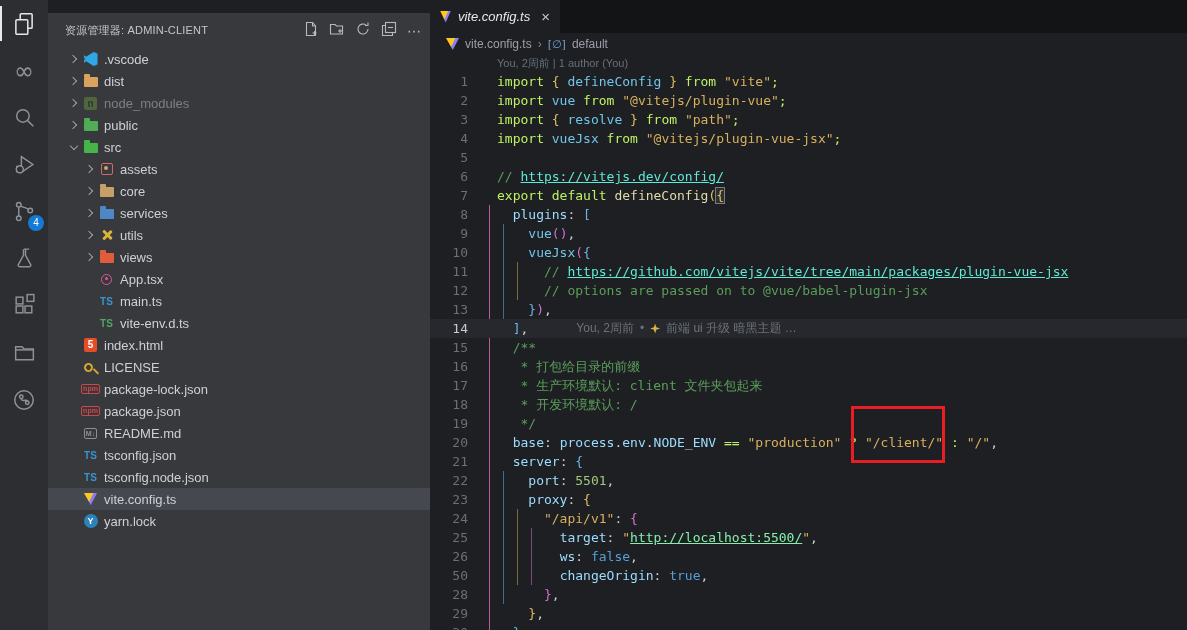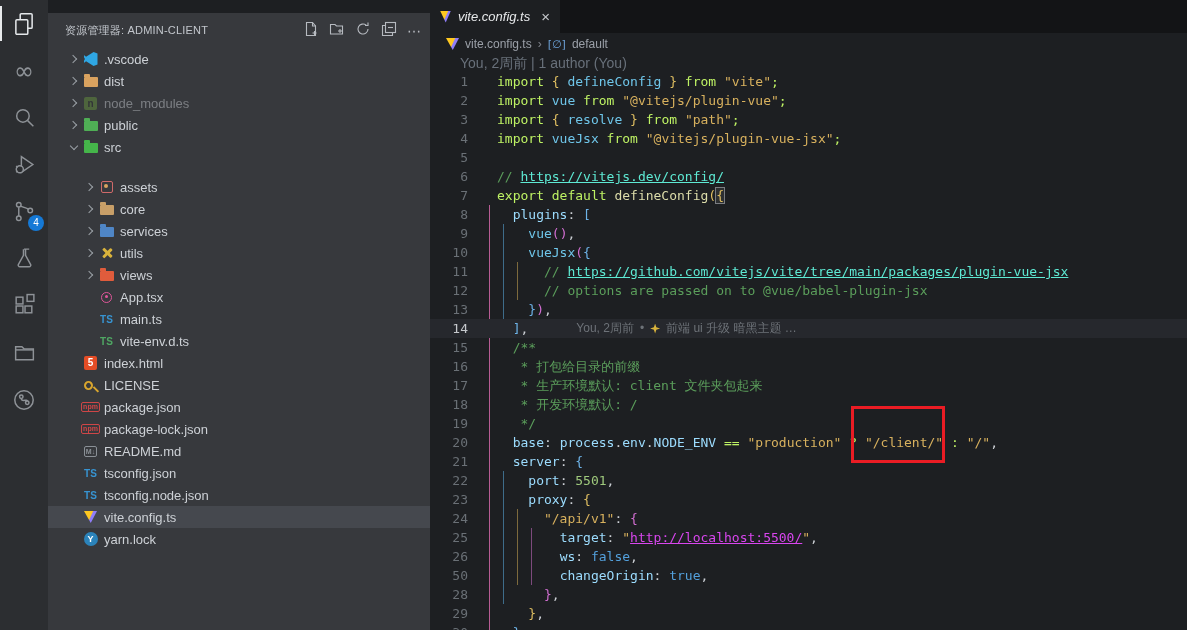--- a/index.html
+++ b/index.html
@@ -59,30 +59,30 @@
   
   .editor{position:absolute;left:430px;top:0;width:757px;height:630px;background:#1d1f22}
   .tab-bar{height:33px;background:#131416;display:flex}
   .tab{width:130px;background:#1d1f22;display:flex;align-items:center;padding:0 10px;gap:7px;cursor:pointer}
   .tab-title{font-style:italic;font-size:13px;color:#e6e8ea}
   .tab-close{color:#c5c8cc;font-size:15px;line-height:1;margin-left:4px;cursor:pointer}
   .breadcrumb{height:22px;display:flex;align-items:center;gap:6px;padding-left:16px;font-size:12px;color:#9ba0a8}
   .bc-sep{color:#7d828a;font-size:12px}
   .sym-icon{color:#6ca2d8;font-size:11px;font-family:"DejaVu Sans",sans-serif}
   .editor-body{position:relative;height:575px;overflow:hidden;font-family:"DejaVu Sans Mono","Liberation Mono",monospace;font-size:13px;line-height:19px}
-  .codelens{height:17px;padding-left:30px;font-size:14px;line-height:17px;color:#68707a;font-family:"Liberation Sans",sans-serif}
+  .codelens{height:17px;padding-left:67px;font-size:11px;line-height:17px;color:#68707a;font-family:"Liberation Sans",sans-serif}
   .code-line{position:relative;height:19px;display:flex;white-space:pre;z-index:1}
   .code-line.active{background:#26282d}
   .gutter{flex:0 0 38px;text-align:right;color:#6a7076;font-size:13px;user-select:none}
   .code-line.active .gutter{color:#c5c8cc}
   .code-content{margin-left:29px}
   .blame{margin-left:48px;color:#6d7278;font-size:12px;font-family:"Liberation Sans",sans-serif;display:inline-flex;align-items:center;gap:6px}
   .sparkle{display:inline-block;width:10px;height:10px;background:#d9b33c;clip-path:polygon(50% 0,62% 38%,100% 50%,62% 62%,50% 100%,38% 62%,0 50%,38% 38%)}
   .tk-k{color:#bef264}.tk-f{color:#6fc6ea}.tk-y{color:#dcdcaa}.tk-v{color:#9cdcfe}
-  .tk-s{color:#d8b15e}.tk-su{color:#d946ef;text-decoration:underline}
+  .tk-s{color:#d8b15e}.tk-su{color:#86efac;text-decoration:underline}
   .tk-c{color:#5b9e5b}.tk-cl{color:#5eead4;text-decoration:underline}
   .tk-n{color:#9fc97c}.tk-o{color:#53a0dc}.tk-p{color:#cdd1d6}
   .tk-a{color:#e0bf62}.tk-b{color:#d36fd3}.tk-d{color:#6db3e8}
   .tk-m{color:#e0bf62;outline:1px solid #7a7d82;background:rgba(120,120,120,.18)}
   .guide{position:absolute;width:1px;z-index:0}
   .annotation-rect{position:absolute;border:3px solid #ea1c24;z-index:3}
 </style>
 </head>
 <body>
 
@@ -207,21 +207,21 @@
           </span>
           <span class="flabel">public</span>
         </div>
         <div class="tree-row" style="padding-left: 18px;">
           <span class="chev d"></span>
           <span class="ficon">
             <span class="fold ic-src"></span>
           </span>
           <span class="flabel">src</span>
         </div>
-        <div class="tree-row" style="padding-left: 34px; margin-top: 18px;">
+        <div class="tree-row" style="padding-left: 34px;">
           <span class="chev r"></span>
           <span class="ficon">
             <span class="ic-assets"></span>
           </span>
           <span class="flabel">assets</span>
         </div>
         <div class="tree-row" style="padding-left: 34px;">
           <span class="chev r"></span>
           <span class="ficon">
             <span class="fold ic-core"></span>
@@ -282,28 +282,28 @@
           <span class="ficon">
             <span class="ic-license"></span>
           </span>
           <span class="flabel">LICENSE</span>
         </div>
         <div class="tree-row" style="padding-left: 18px;">
           <span class="chev"></span>
           <span class="ficon">
             <span class="chip-npm">npm</span>
           </span>
+          <span class="flabel">package-lock.json</span>
+        </div>
+        <div class="tree-row" style="padding-left: 18px;">
+          <span class="chev"></span>
+          <span class="ficon">
+            <span class="chip-npm">npm</span>
+          </span>
           <span class="flabel">package.json</span>
-        </div>
-        <div class="tree-row" style="padding-left: 18px;">
-          <span class="chev"></span>
-          <span class="ficon">
-            <span class="chip-npm">npm</span>
-          </span>
-          <span class="flabel">package-lock.json</span>
         </div>
         <div class="tree-row" style="padding-left: 18px;">
           <span class="chev"></span>
           <span class="ficon">
             <span class="chip-md">M↓</span>
           </span>
           <span class="flabel">README.md</span>
         </div>
         <div class="tree-row" style="padding-left: 18px;">
           <span class="chev"></span>

